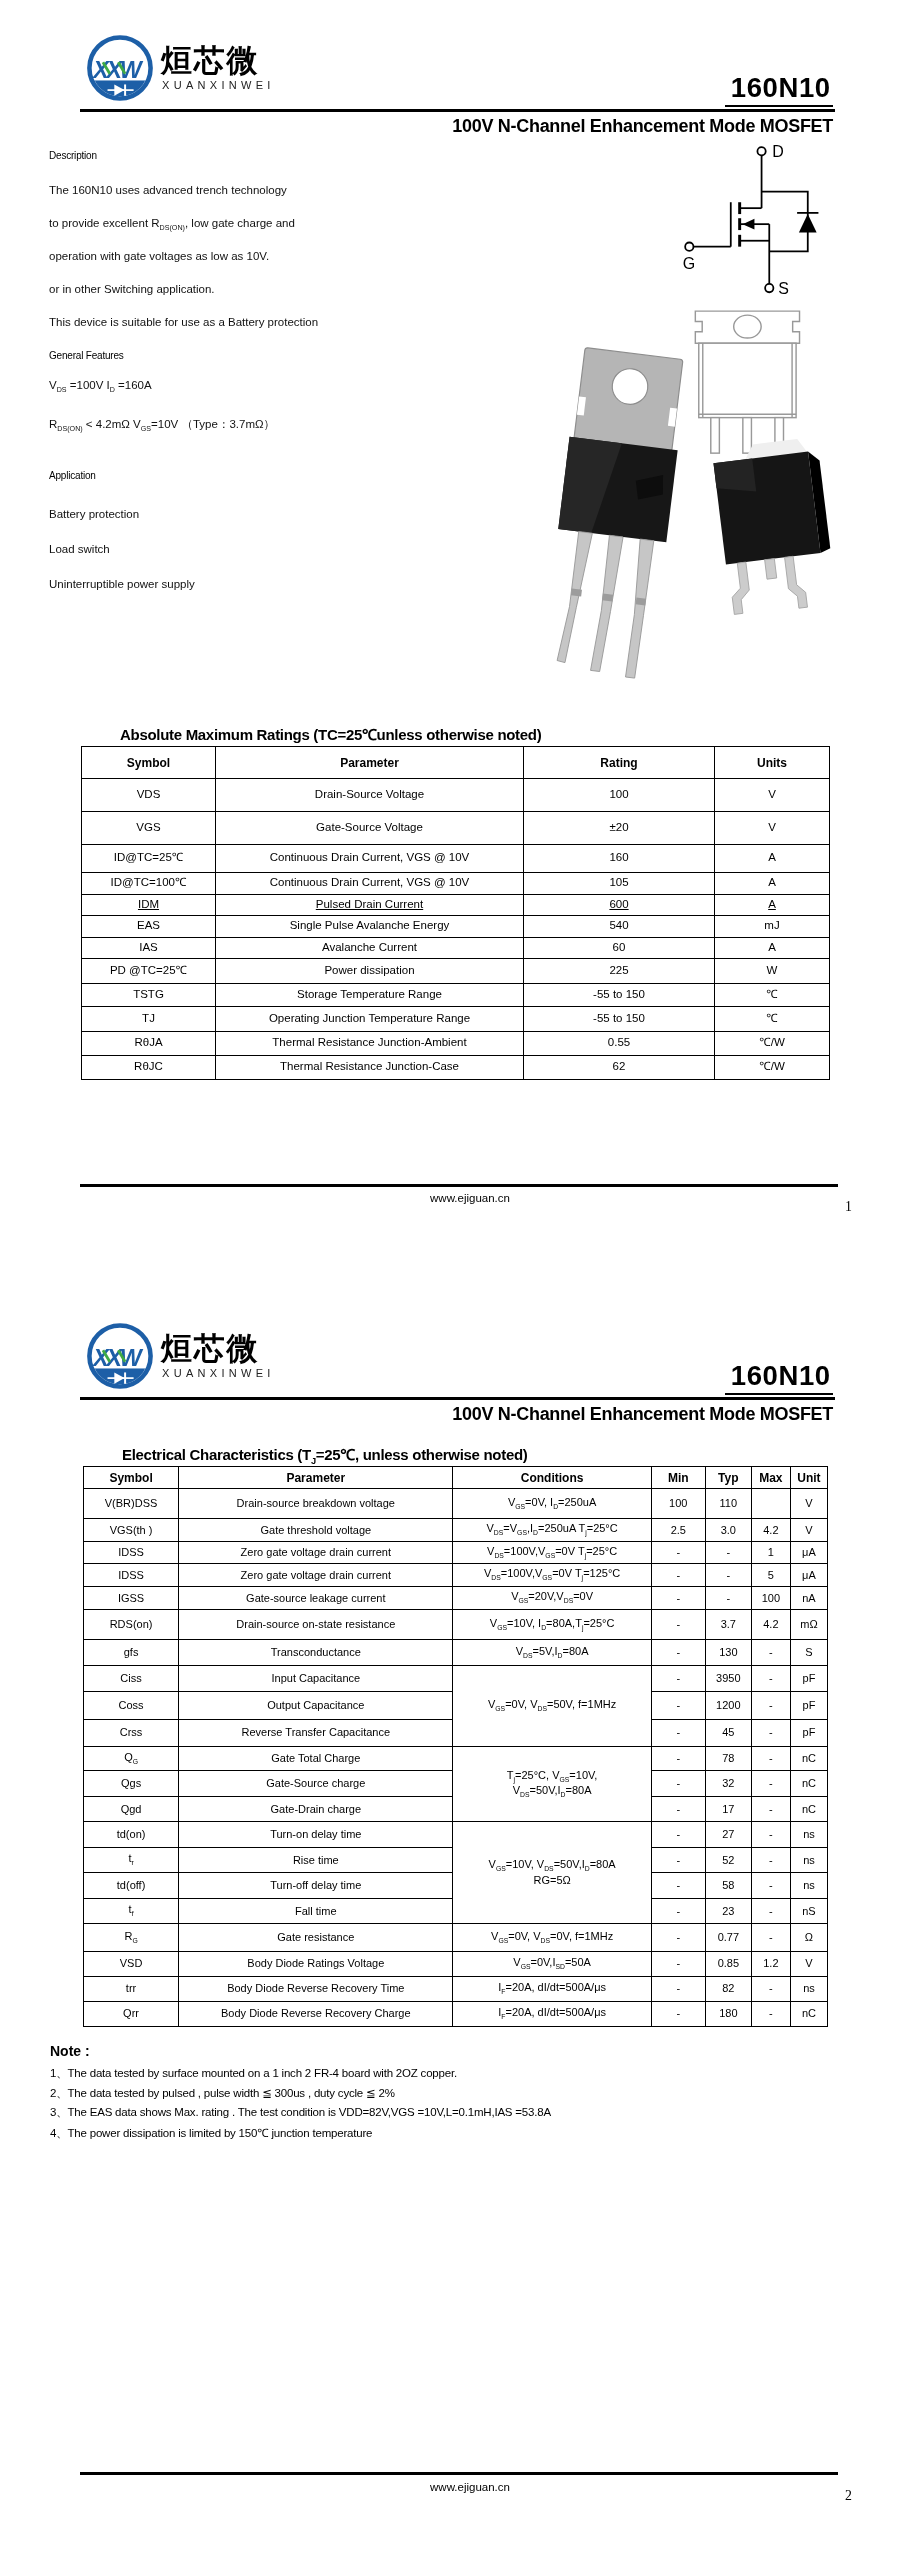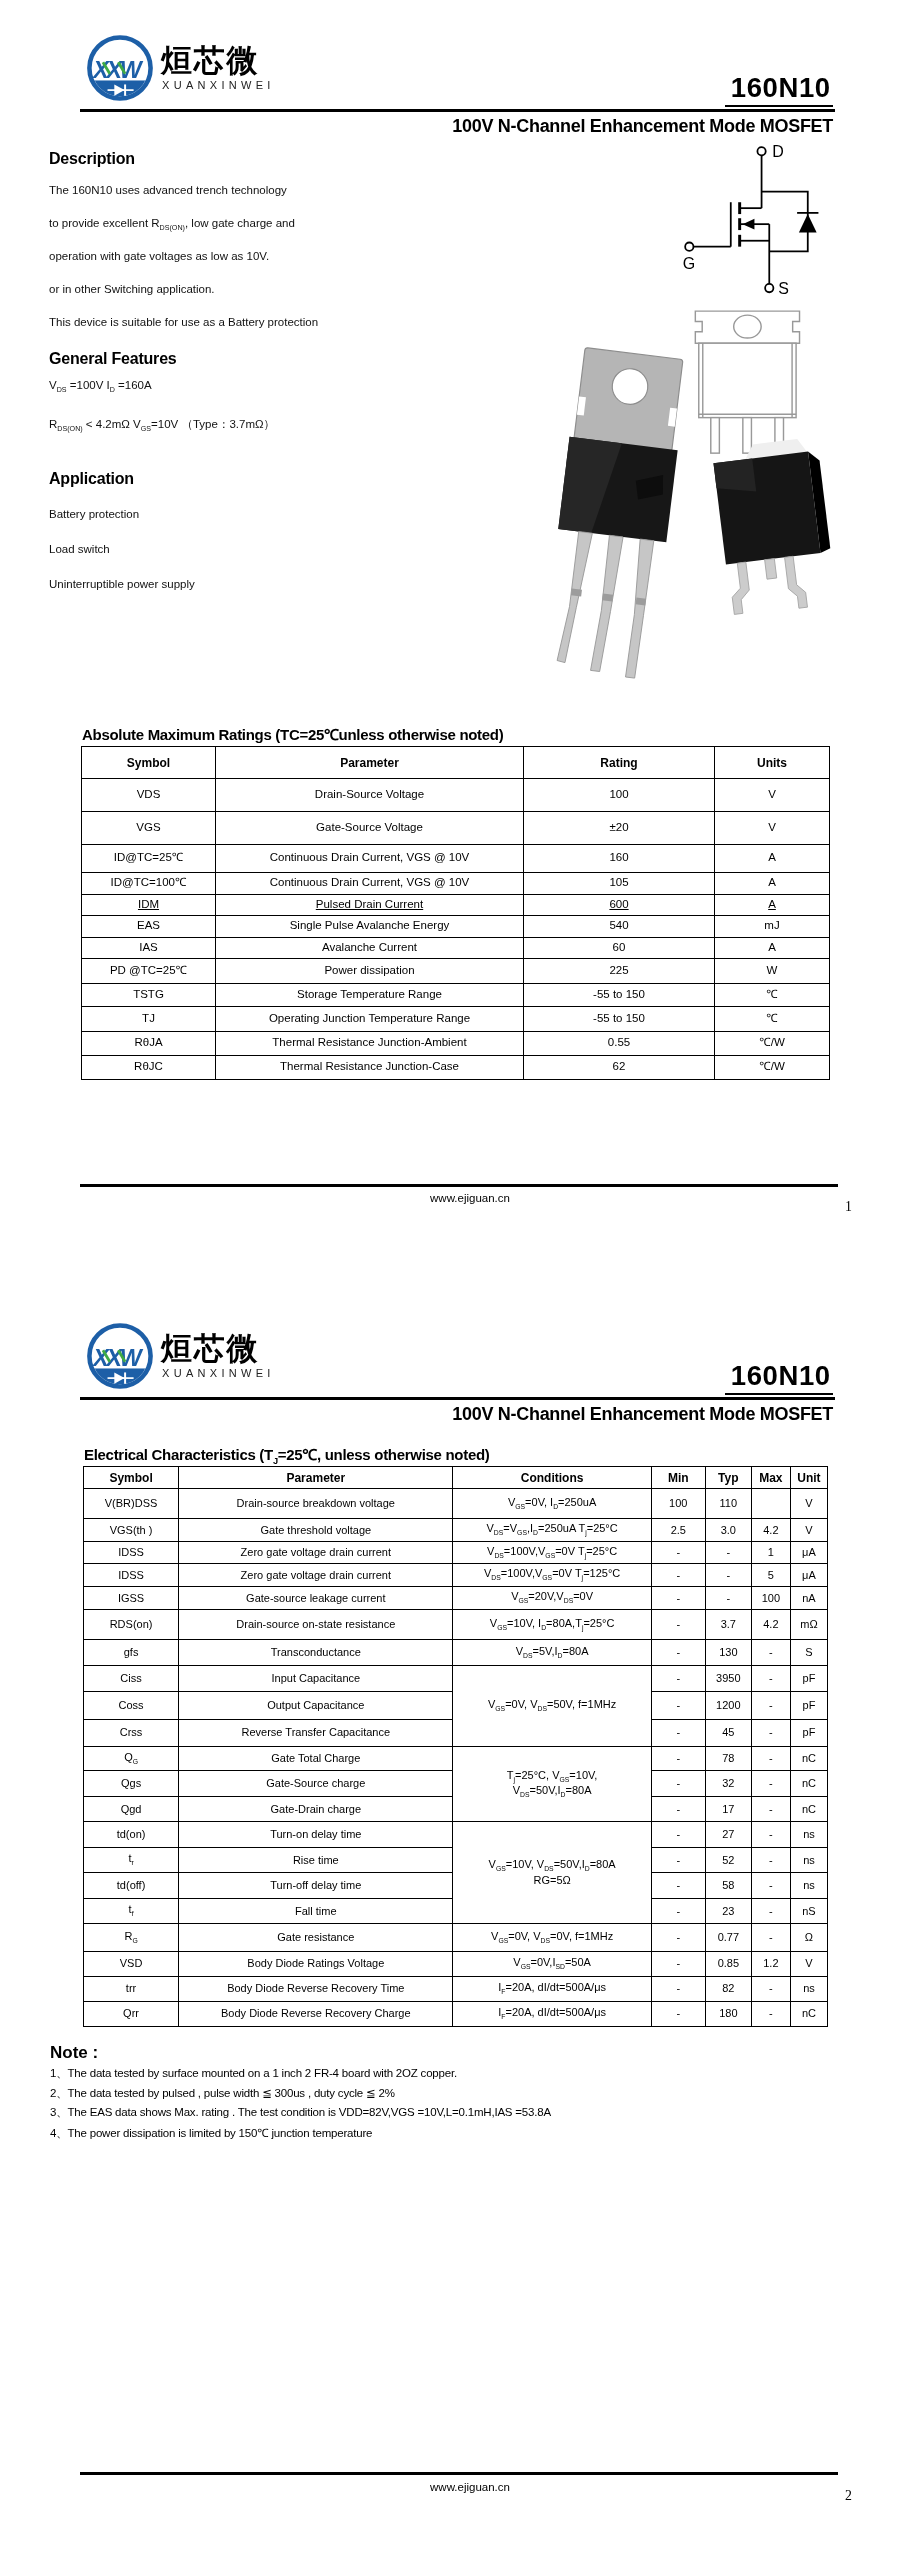--- a/index.html
+++ b/index.html
@@ -6,32 +6,32 @@
   body{width:911px;font-family:"Liberation Sans",sans-serif;color:#000;}
   .page{position:relative;width:911px;height:1288px;background:#fff;overflow:hidden;}
   .abs{position:absolute;}
   
   .brand-cn{font-size:31px;font-weight:bold;letter-spacing:1.7px;color:#000;}
   .brand-en{font-size:11px;letter-spacing:4.3px;color:#222;}
   .part-number{font-size:27.5px;font-weight:bold;border-bottom:2.9px solid #000;padding:0 2.3px 1.1px 5.7px;letter-spacing:0.6px;}
   .head-rule{height:3.4px;background:#000;}
   .subtitle{font-size:18px;font-weight:bold;letter-spacing:-0.3px;}
   
-  .sec-heading{font-size:16px;font-weight:bold;letter-spacing:-0.2px;}
+  .sec-heading{font-size:10px;font-weight:normal;letter-spacing:-0.2px;}
   .body-line{font-size:11.5px;color:#111;}
-  .table-title{font-size:15px;font-weight:bold;letter-spacing:-0.3px;}
+  .table-title{font-size:15px;font-weight:bold;letter-spacing:-0.3px;margin-left:38px;}
   
   table.spec{border-collapse:collapse;border:1.7px solid #000;table-layout:fixed;}
   table.spec th,table.spec td{border:1.1px solid #000;text-align:center;vertical-align:middle;padding:0 1.7px;overflow:hidden;}
   table.spec th{font-size:12px;font-weight:bold;}
   table.spec td{font-size:11.5px;line-height:1.18;}
   table.ec td{font-size:11px;}
   sub{font-size:0.62em;}
   
-  .note-heading{font-size:17px;font-weight:bold;}
+  .note-heading{font-size:14px;font-weight:bold;}
   .note-line{font-size:11.5px;letter-spacing:-0.2px;}
   
   .footer-rule{height:2.9px;background:#000;}
   .footer-url{font-size:11.5px;text-align:center;}
   .footer-page{font-size:13.8px;font-family:"Liberation Serif",serif;}
 </style>
 </head>
 <body>
 
 <div class="page">

